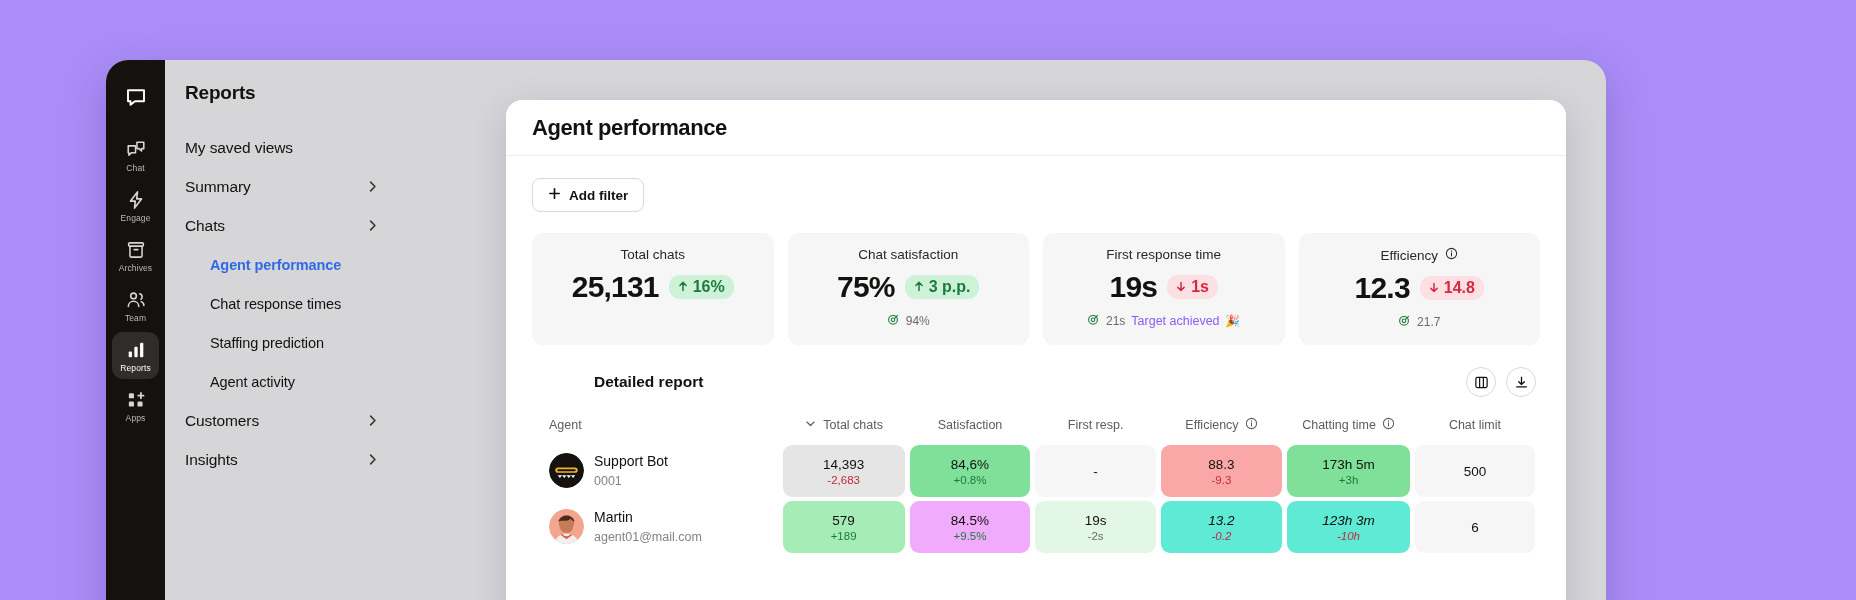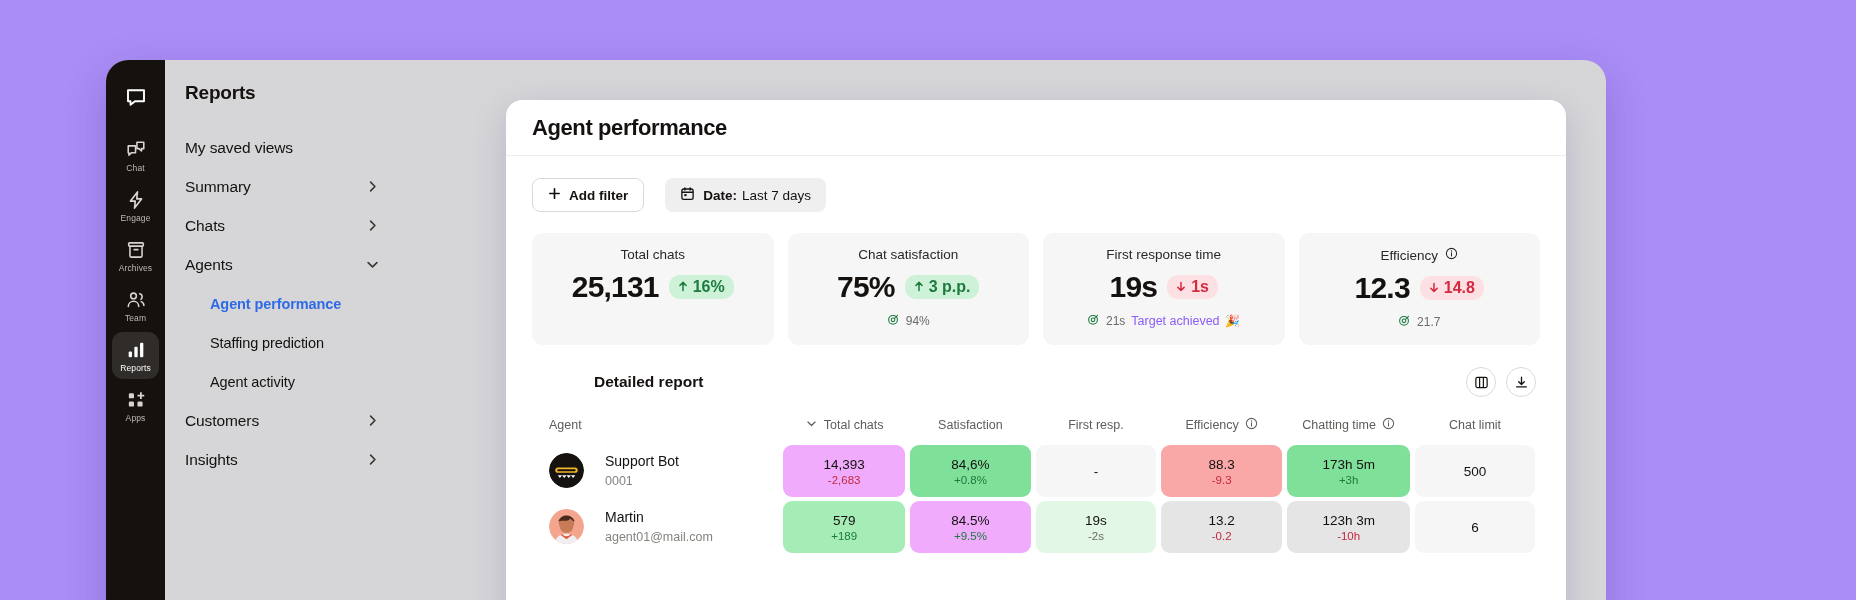--- a/index.html
+++ b/index.html
@@ -165,37 +165,37 @@
 
   
   table { width: 100%; border-collapse: separate; border-spacing: 5px 4px; margin-top: 14px; }
   th {
     font-size: 12.5px; font-weight: 400; color: #5f5c59;
     padding: 2px 6px 8px; text-align: center; white-space: nowrap;
   }
   th.agent-h { text-align: left; padding-left: 12px; }
   th .hwrap { display: inline-flex; align-items: center; gap: 6px; justify-content: center; }
   td { padding: 0; }
-  .agent-cell { display: flex; align-items: center; gap: 21px; padding-left: 12px; }
+  .agent-cell { display: flex; align-items: center; gap: 10px; padding-left: 12px; }
   .avatar { width: 35px; height: 35px; border-radius: 50%; flex: none; overflow: hidden; }
   .agent-name { font-size: 14px; color: #14110f; line-height: 1.35; }
   .agent-sub { font-size: 12.5px; color: #86837f; line-height: 1.35; }
   .cellbox {
     border-radius: 9px; height: 52px;
     display: flex; flex-direction: column;
     align-items: center; justify-content: center; gap: 2px;
   }
   .cellbox .v { font-size: 13.5px; color: #14110f; }
   .cellbox .d { font-size: 11.5px; }
   .d.pos { color: #1d7a3e; }
   .d.neg { color: #c2293c; }
   .d.mut { color: #6d6a67; }
-  .bg-red-s { background: #f0abfc; }
+  .bg-red-s { background: #e5e5e5; }
   .bg-red-m { background: #f9a7a7; }
-  .bg-red-xs { background: #e5e5e5; }
+  .bg-red-xs { background: #5eead4; font-style: italic; }
   .bg-green-m { background: #7fe09a; }
   .bg-green-s { background: #f0abfc; }
   .bg-green-l { background: #a5ecb6; }
   .bg-green-xs { background: #e3f7e7; }
   .bg-grey { background: #f6f6f7; }
   .col-w { width: 124px; }
   .col-agent { width: 246px; }
 </style>
 </head>
 <body>
@@ -287,30 +287,25 @@
             </span>
           </div>
           <div class="nav-row">
             <span class="lbl">Chats</span>
             <span class="chev">
               <svg width="15" height="15" viewBox="0 0 16 16" fill="none" stroke="#3a3733" stroke-width="1.7" stroke-linecap="round" stroke-linejoin="round">
                 <path d="M6 3.3L10.6 8 6 12.7"></path>
               </svg>
             </span>
           </div>
-          <div class="nav-row">
-            <span class="lbl">Agents</span>
-            <span class="chev">
-              <svg width="15" height="15" viewBox="0 0 16 16" fill="none" stroke="#3a3733" stroke-width="1.7" stroke-linecap="round" stroke-linejoin="round">
-                <path d="M3.3 6L8 10.6 12.7 6"></path>
-              </svg>
-            </span>
-          </div>
           <div class="nav-row sub sel">
             <span class="lbl">Agent performance</span>
+          </div>
+          <div class="nav-row sub">
+            <span class="lbl">Chat response times</span>
           </div>
           <div class="nav-row sub">
             <span class="lbl">Staffing prediction</span>
           </div>
           <div class="nav-row sub">
             <span class="lbl">Agent activity</span>
           </div>
           <div class="nav-row">
             <span class="lbl">Customers</span>
             <span class="chev">
@@ -338,32 +333,20 @@
       <div id="content-body">
 
         <div class="filter-bar">
           <div class="btn-filter">
             <span>
               <svg width="13" height="13" viewBox="0 0 14 14" stroke="#14110f" stroke-width="1.8" stroke-linecap="round">
                   <path d="M7 2v10M2 7h10"></path>
                 </svg>
             </span>
             <span>Add filter</span>
-          </div>
-          <div class="btn-date">
-            <span>
-              <svg width="15" height="15" viewBox="0 0 16 16" fill="none" stroke="#14110f" stroke-width="1.4">
-                <rect x="2" y="3.2" width="12" height="11" rx="2"></rect>
-                <path d="M2 6.6h12" stroke-width="1.6"></path>
-                <path d="M5.2 2v2.2M10.8 2v2.2" stroke-linecap="round" stroke-width="1.6"></path>
-                <rect x="4.6" y="8.6" width="2.4" height="2.2" fill="#14110f" stroke="none"></rect>
-              </svg>
-            </span>
-            <b>Date:</b>
-            <span class="dv">Last 7 days</span>
           </div>
         </div>
 
         <div class="cards" id="cards">
             <div class="card">
               <div class="card-title">
                 <span>Total chats</span>
               </div>
               <div class="card-main">
                 <span class="card-value">25,131</span>

